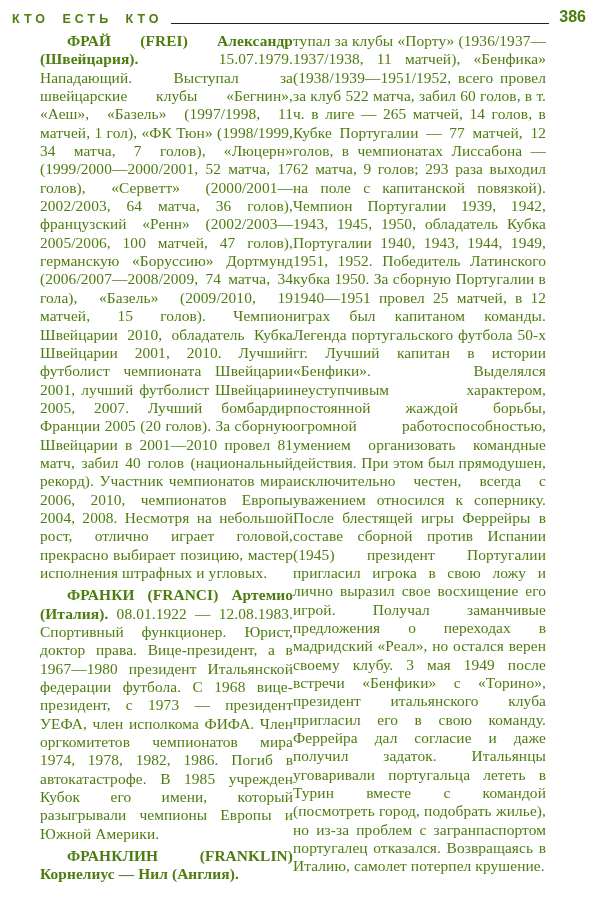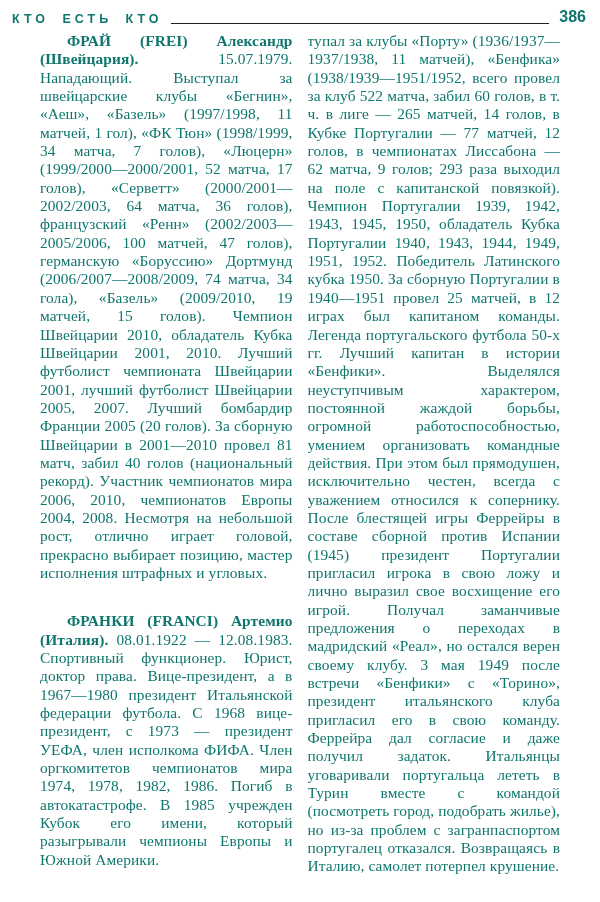--- a/index.html
+++ b/index.html
@@ -6,21 +6,21 @@
     margin: 0;
     padding: 0;
     background: #e8e8e8;
   }
   .page {
     position: relative;
     width: 600px;
     height: 902px;
     margin: 0 auto;
     background: #ffffff;
-    color: #0f766e;
+    color: #4d7c0f;
     overflow: hidden;
     box-sizing: border-box;
   }
   
   .running-head {
     display: flex;
     align-items: flex-end;
     padding: 12px 14px 0 12px;
     height: 26px;
     box-sizing: border-box;
@@ -43,39 +43,38 @@
   .running-head .head-pagenum {
     font-family: "Liberation Sans", sans-serif;
     font-weight: 700;
     font-size: 16px;
     white-space: nowrap;
   }
   
   .columns {
     display: flex;
     padding: 6px 40px 0 40px;
-    gap: 15px;
   }
   .col {
     width: 253px;
     height: 856px;
     overflow: hidden;
     font-family: "Liberation Serif", serif;
     font-size: 15.4px;
     line-height: 18.35px;
     text-align: justify;
     letter-spacing: 0.1px;
   }
   .col p {
     margin: 0;
     padding: 0;
   }
   p.entry {
     text-indent: 27px;
-    margin-top: 30px;
+    margin-top: 4px;
   }
   p.entry:first-child,
   p.continuation {
     margin-top: 0;
   }
   p.continuation {
     text-indent: 0;
     font-family: Liberation Serif, serif;
   }
   .lead {

